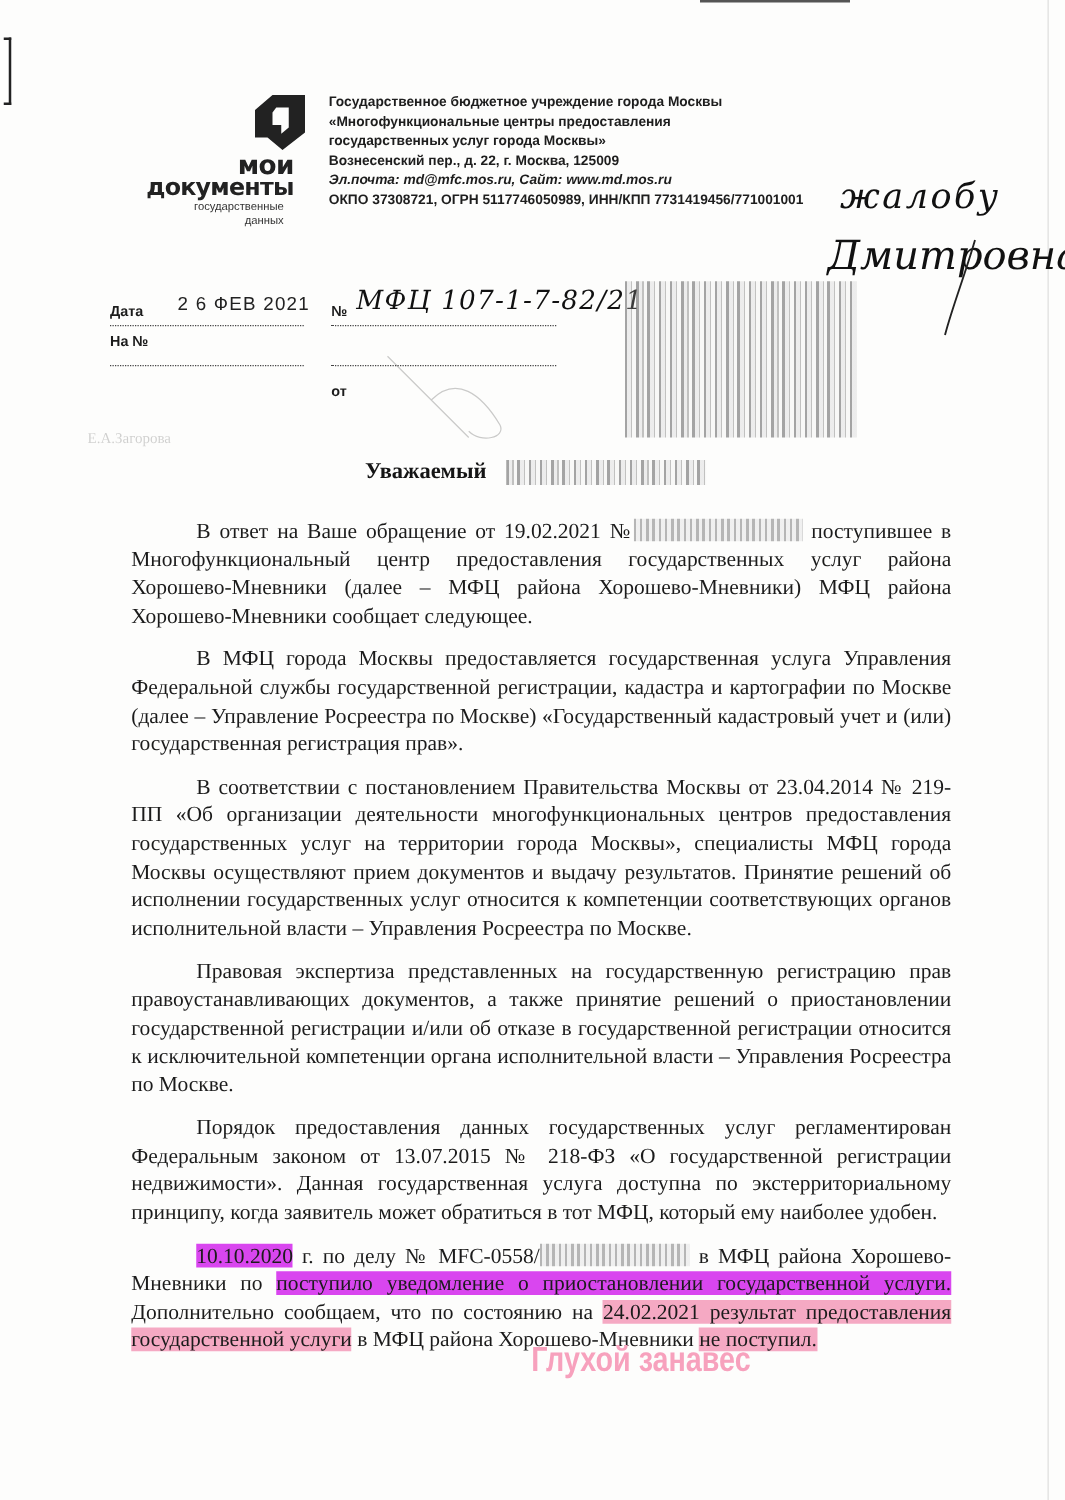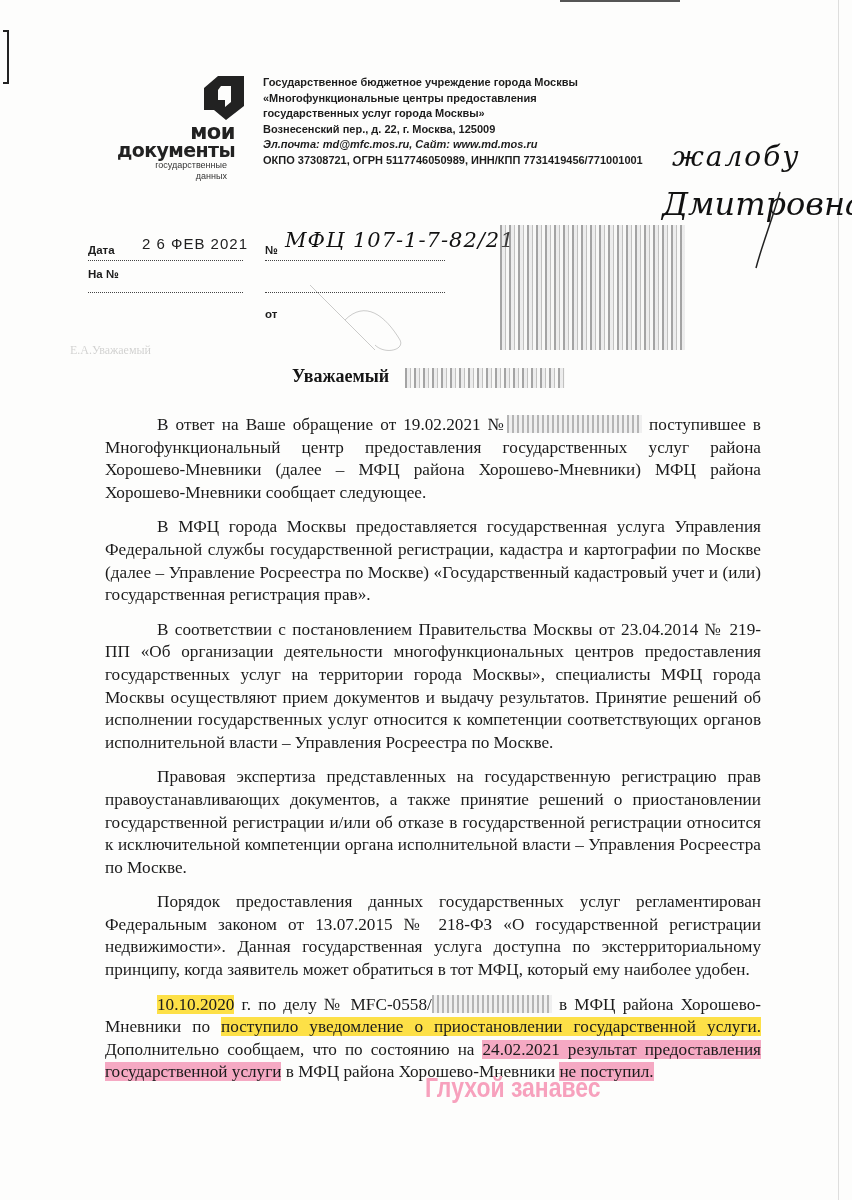--- a/index.html
+++ b/index.html
@@ -93,21 +93,21 @@
     font-family: "Liberation Serif", serif; font-weight: bold; font-size: 18px; color: #151515;
   }
 
   
   .body {
     position: absolute; left: 93px; top: 402px; width: 680px;
     font-family: "Liberation Serif", serif; font-size: 17.2px; line-height: 22.6px;
     color: #1b1b1b; text-align: justify;
   }
   .body p { margin: 12px; text-indent: 52px; text-align: justify; text-align-last: left; }
-  .hl-orange { background: #fde047; }
+  .hl-orange { background: #d946ef; }
   .hl-pink { background: #f5a9c3; }
   .stamp-caption {
     position: absolute; left: 425px; top: 1071px;
     font-family: "Liberation Sans", sans-serif; font-weight: bold; font-size: 28px;
     color: #f7a1bd; letter-spacing: 0px; transform: scaleX(0.82); transform-origin: left top;
     white-space: nowrap; line-height: 34px;
   }
 </style>
 </head>
 <body>
@@ -152,21 +152,21 @@
   <div class="hand-num" style="left:285px; top:228px;">МФЦ 107-1-7-82/21</div>
   <div class="dotline" style="left:265px; top:260px; width:180px;"></div>
 
   <div class="field-label" style="left:88px; top:268px;">На №</div>
   <div class="dotline" style="left:88px; top:292px; width:155px;"></div>
   <div class="field-label" style="left:265px; top:280px;margin-top:28px;">от</div>
   <div class="dotline" style="left:265px; top:292px; width:180px;"></div>
 
   <div class="redact" style="left:500px; top:225px; width:185px; height:125px;"></div>
 
-  <div class="faint" style="left:70px; top:343px;">Е.А.Уважаемый</div>
+  <div class="faint" style="left:70px; top:343px;">Е.А.Загорова</div>
   <svg style="position:absolute;left:305px;top:280px;" width="110" height="80">
     <path d="M5 5 C 30 30, 50 50, 70 70 M40 40 C 60 20, 80 35, 95 60 C 100 70, 80 75, 70 65" stroke="rgba(0,0,0,0.2)" stroke-width="1" fill="none"></path>
   </svg>
 
   <div class="greeting">
     <span>Уважаемый</span>
   </div>
   <div class="redact" style="left:405px; top:368px; width:160px; height:20px;"></div>
 
   <div class="body">

